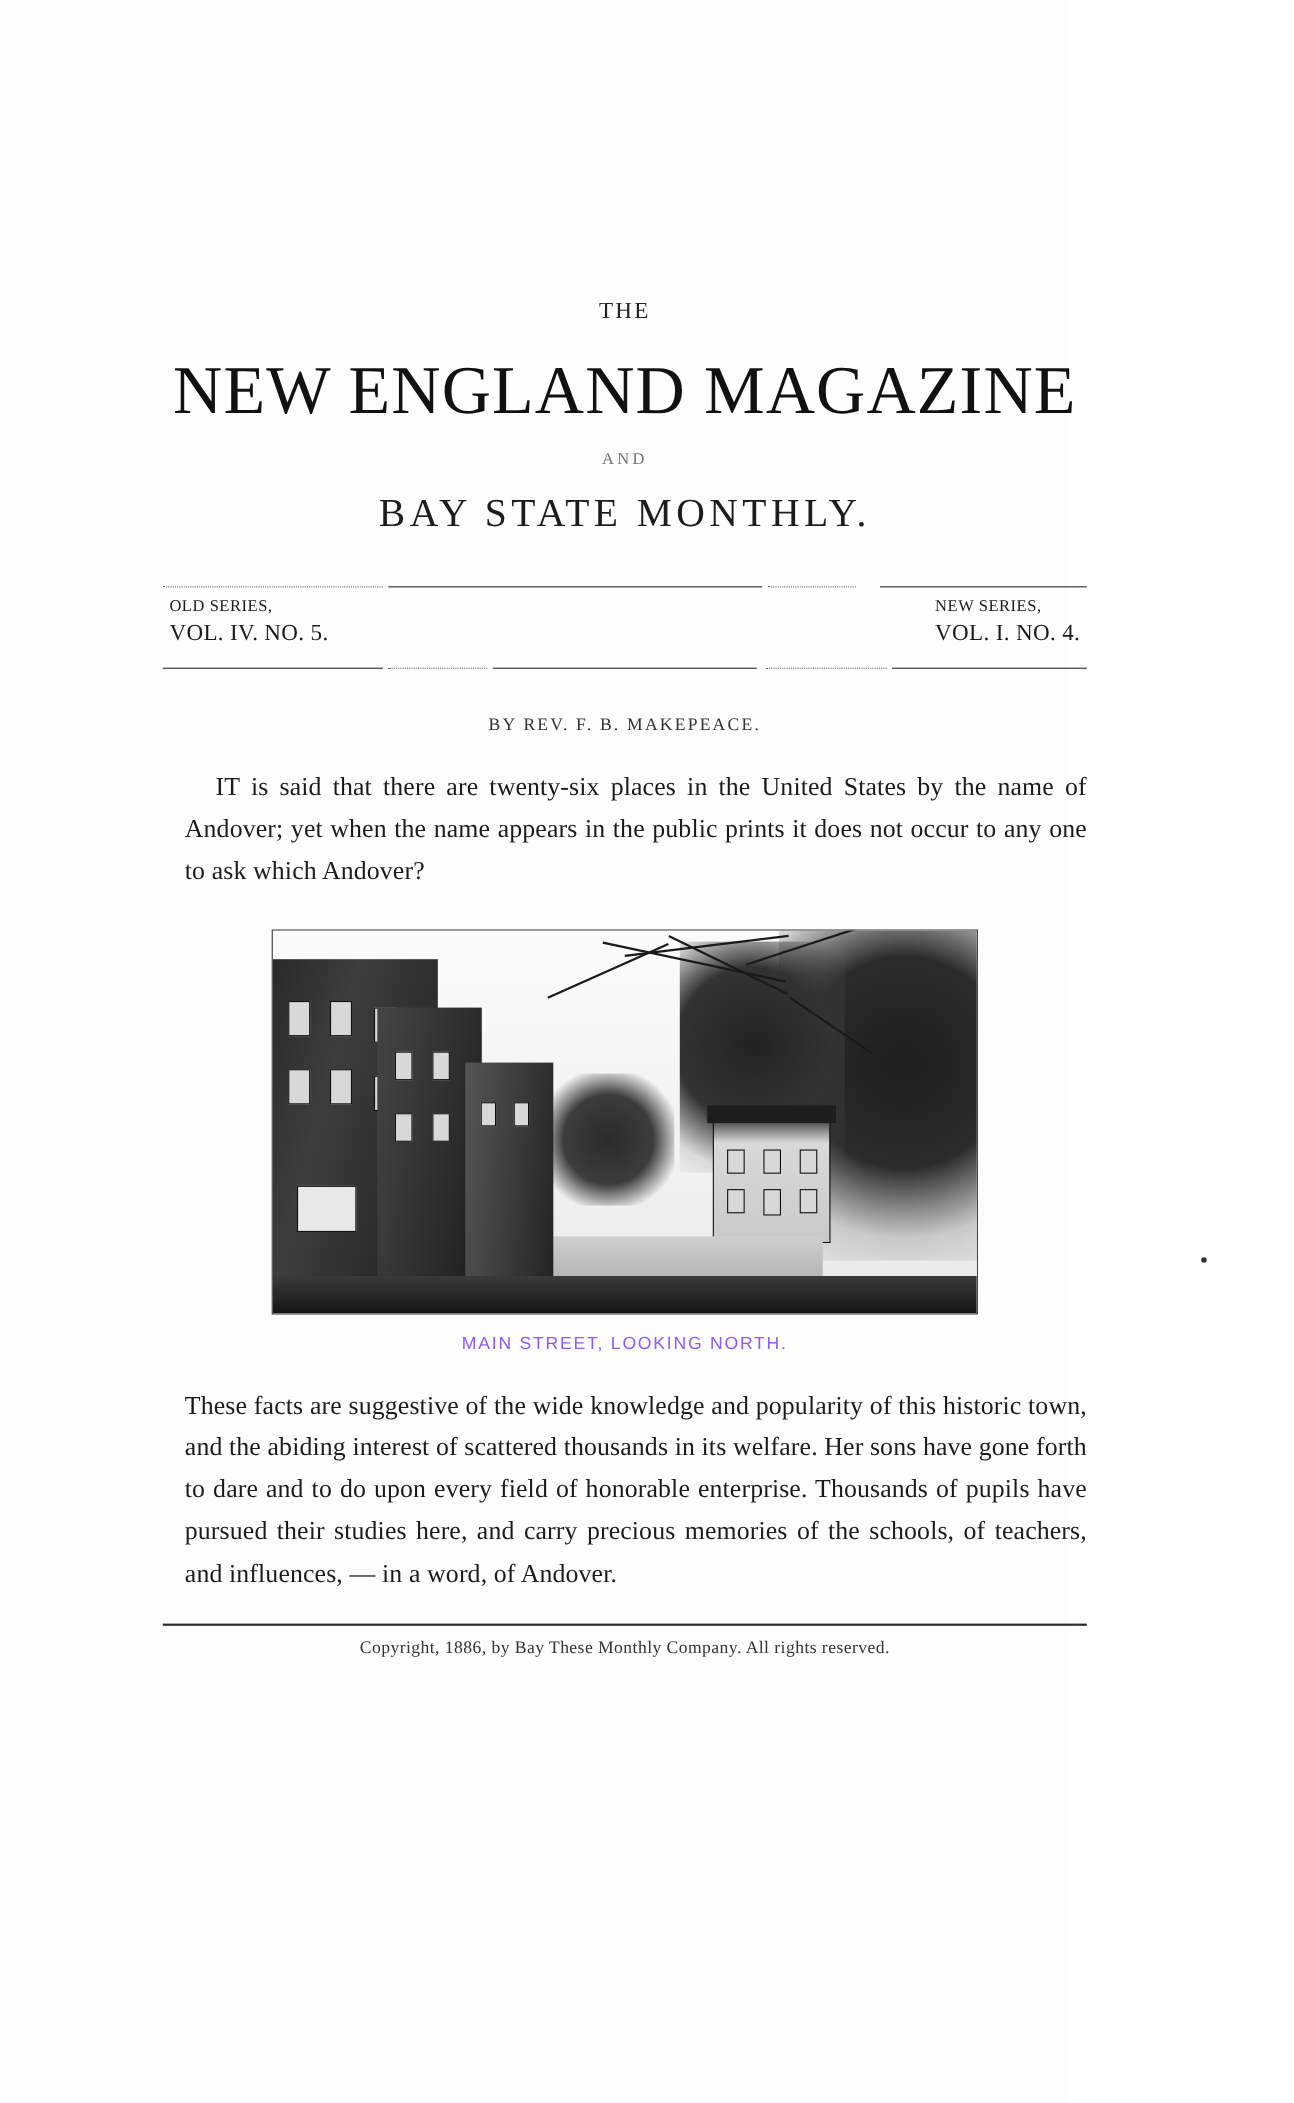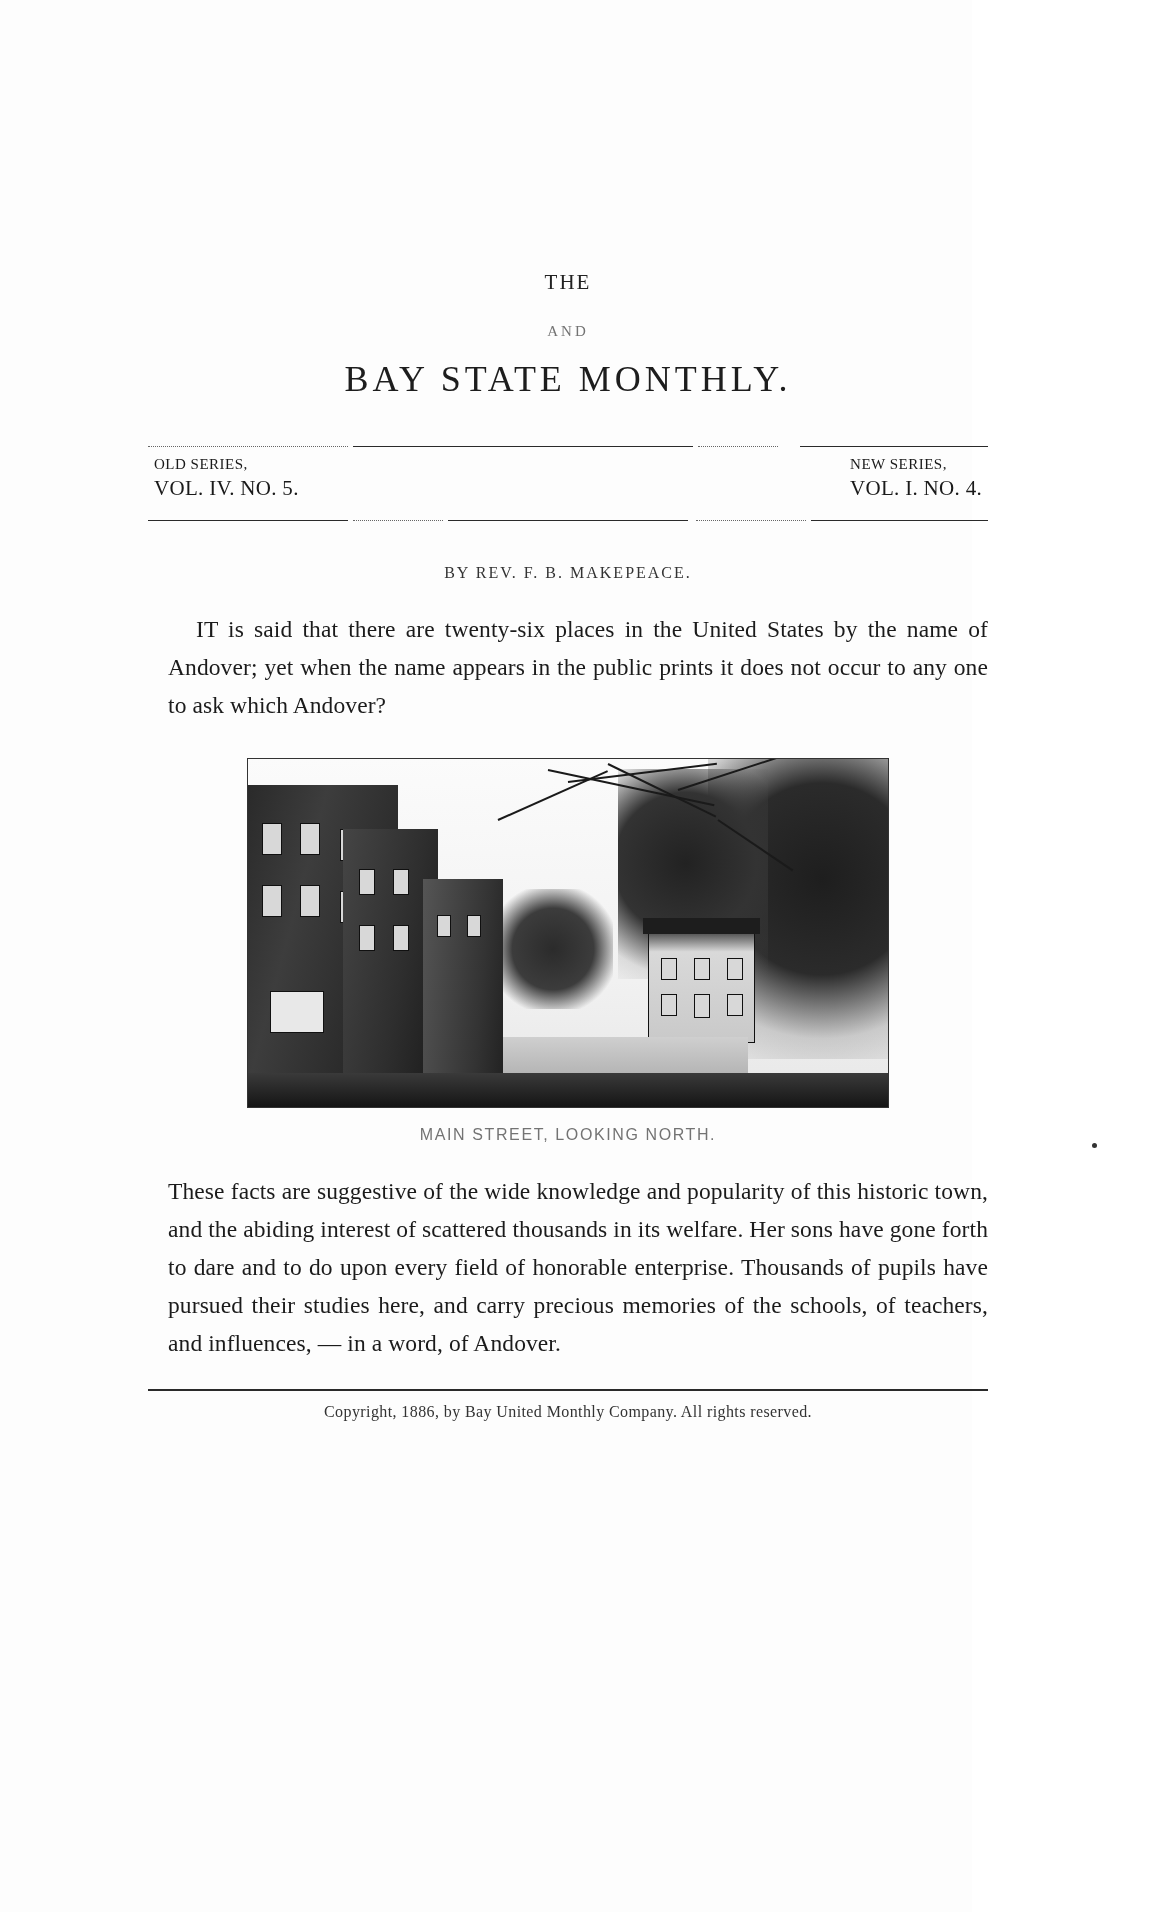--- a/index.html
+++ b/index.html
@@ -244,21 +244,21 @@
   .branch {
     position: absolute;
     background: #1a1a1a;
     transform-origin: left center;
   }
   .fig-caption {
     margin-top: 18px;
     font-family: "Liberation Sans", sans-serif;
     font-size: 16px;
     letter-spacing: 1.6px;
-    color: #737373;
+    color: #8b5cf6;
   }
 
   
   .footer-rule {
     margin-top: 26px;
     height: 2px;
     background: #2a2a2a;
     width: 840px;
   }
   .copyright {
@@ -278,20 +278,21 @@
   }
 </style>
 </head>
 <body>
 
 <div class="page">
   <div class="content">
 
     <div class="masthead">
       <div class="mast-the">THE</div>
+      <div class="mast-title">NEW ENGLAND MAGAZINE</div>
       <div class="mast-and">AND</div>
       <div class="mast-sub">BAY STATE MONTHLY.</div>
     </div>
 
     <div class="issue-bar">
       <div class="rule rule-top-left"></div>
       <div class="rule rule-top-mid"></div>
       <div class="rule rule-top-mid2"></div>
       <div class="rule rule-top-right"></div>
 
@@ -364,16 +365,16 @@
         <div class="branch" style="left:250px; top:60px; width:120px; height:2px; transform:rotate(-24deg);"></div>
 
         <div class="ground"></div>
       </div>
       <div class="fig-caption">MAIN STREET, LOOKING NORTH.</div>
     </div>
 
     <p class="body-p">These facts are suggestive of the wide knowledge and popularity of this historic town, and the abiding interest of scattered thousands in its welfare. Her sons have gone forth to dare and to do upon every field of honorable enterprise. Thousands of pupils have pursued their studies here, and carry precious memories of the schools, of teachers, and influences, — in a word, of Andover.</p>
 
     <div class="footer-rule"></div>
-    <div class="copyright">Copyright, 1886, by Bay United Monthly Company.   All rights reserved.</div>
+    <div class="copyright">Copyright, 1886, by Bay These Monthly Company.   All rights reserved.</div>
   </div>
   <div class="side-dot"></div>
 </div>
 
 </body></html>

